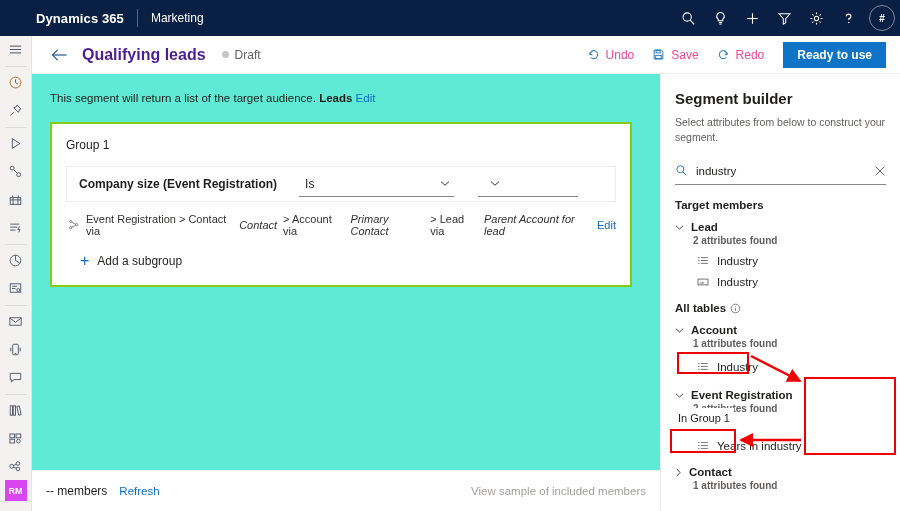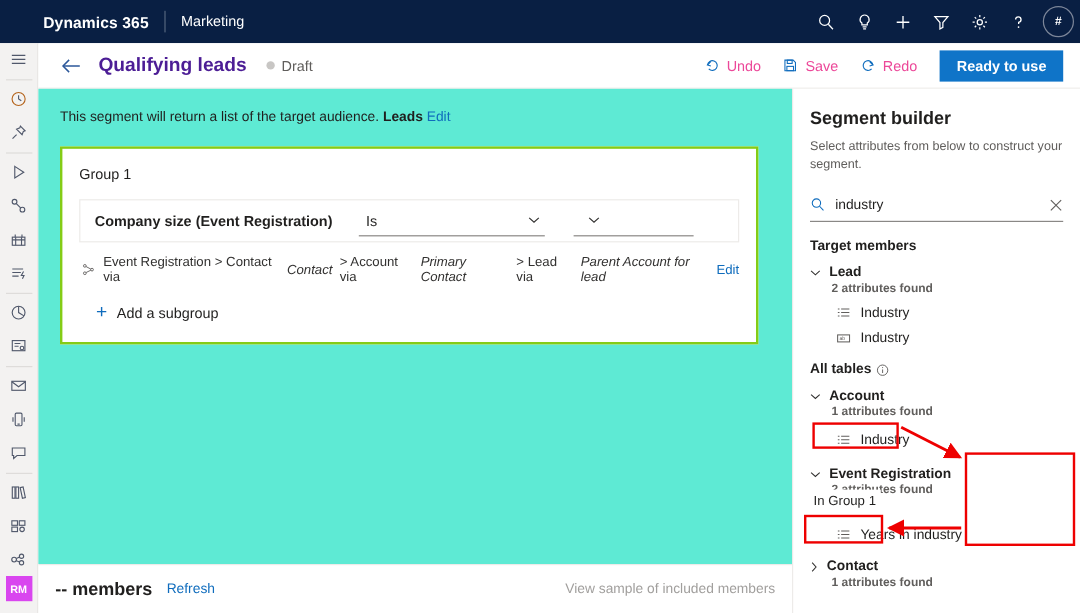--- a/index.html
+++ b/index.html
@@ -142,21 +142,21 @@
     margin-left: 14px; font-size: 12px; color: #201f1e; cursor: pointer;
   }
   .add-sub .plus { color: #0f6cbd; font-size: 16px; line-height: 1; }
 
   
   .bottombar {
     position: absolute; top: 470px; left: 32px; width: 628px; height: 41px;
     background: #ffffff; border-top: 1px solid #edebe9;
     display: flex; align-items: center; padding: 0 14px;
   }
-  .members-count { font-size: 15px; font-weight: bold; color: #201f1e; }
+  .members-count { font-size: 12px; font-weight: normal; color: #201f1e; }
   .refresh-lnk { font-size: 11.5px; color: #0f6cbd; margin-left: 12px; cursor: pointer; }
   .sample-txt { margin-left: auto; font-size: 11.5px; color: #a19f9d; cursor: pointer; }
 
   .panel-toggle {
     position: absolute; top: 470px; left: 660px; width: 34px; height: 41px;
     display: flex; align-items: center; justify-content: center;
     color: #0f6cbd; cursor: pointer; background: #faf9f8;
   }
 
   

